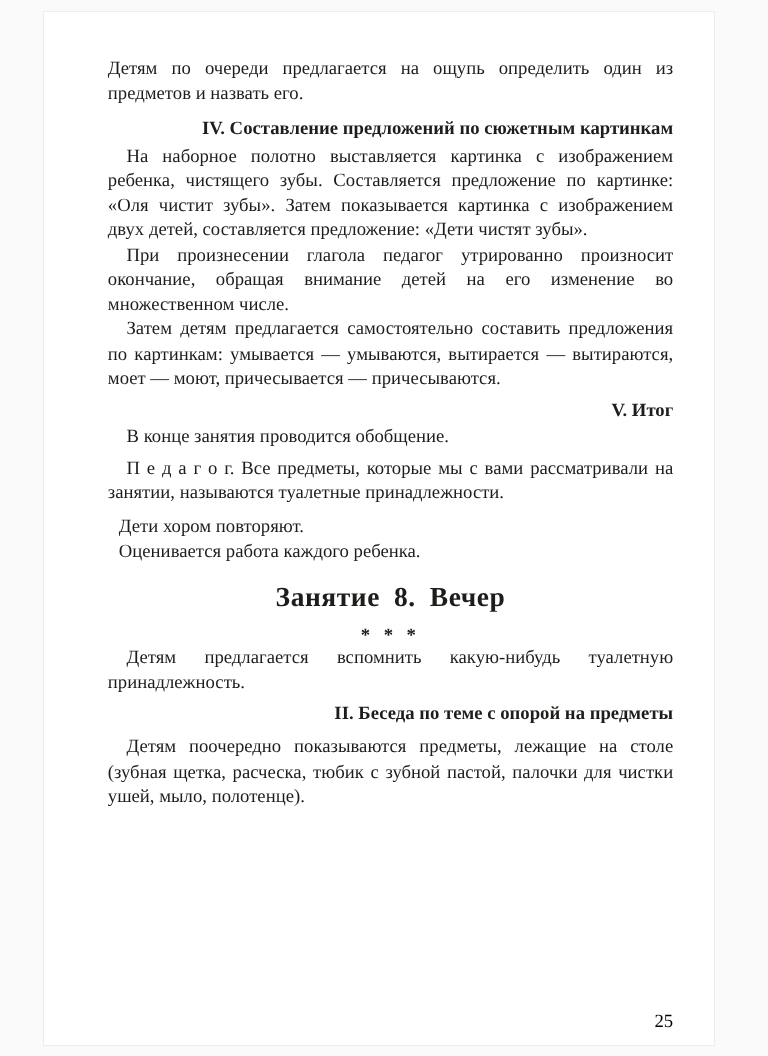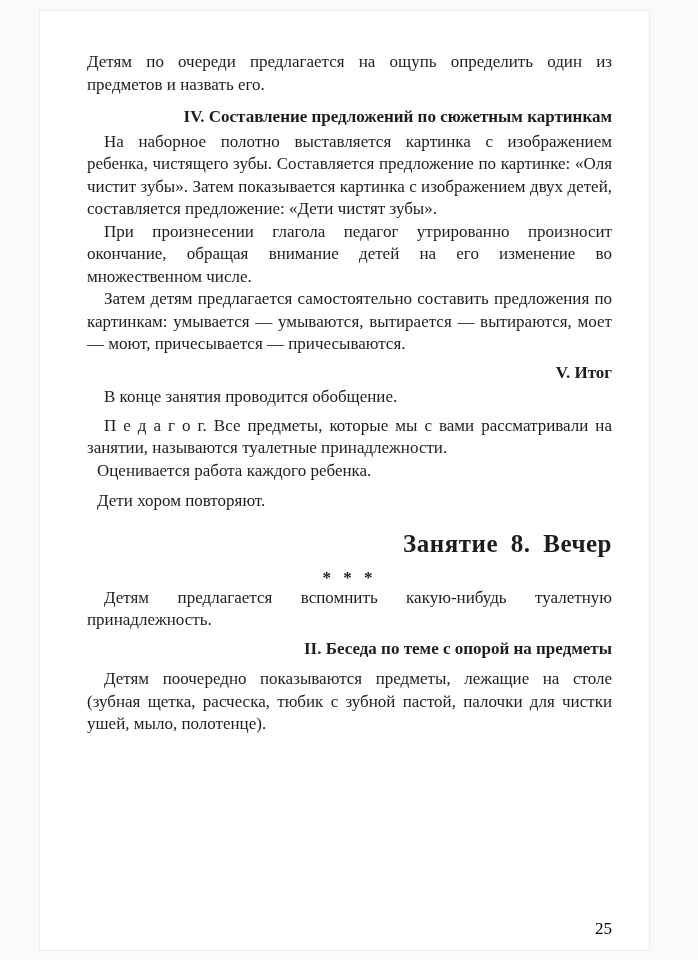--- a/index.html
+++ b/index.html
@@ -36,21 +36,21 @@
       -2px -2px 0 #e3e3e3,
        2px -2px 0 #e3e3e3,
       -2px  2px 0 #dedede,
        2px  2px 0 #d6d6d6,
        0 5px 4px rgba(120,120,120,0.35);
     z-index: 0;
     white-space: nowrap;
   }
   .content {
     position: absolute;
-    left: 0; top: 0; right: 0;
+    left: 11px; top: 0; right: 0;
     padding: 40px 37px 0 47px;
     z-index: 1;
     color: #1d1d1b;
     font-size: 17px;
     line-height: 22.5px;
   }
   p {
     margin: 0;
     text-align: justify;
   }
@@ -65,21 +65,21 @@
     text-align: right;
   }
   .h-iv { margin-top: 10px; margin-bottom: 2px; }
   .h-v  { margin-top: 6px;  margin-bottom: 2px; }
   .h-i  { margin-top: 0; }
   .h-ii { margin-top: 6px; margin-bottom: 8px; }
   .teacher-para { margin-top: 6px; }
   .stage-1 { margin-top: 8px; }
   .lesson-title {
     margin: 14px 0 8px 0;
-    text-align: right;
+    text-align: center;
     font-size: 25px;
     line-height: 34px;
     font-weight: bold;
     word-spacing: 6px;
     letter-spacing: 0.5px;
   }
   .lead-italic { font-style: italic; }
   .separator {
     margin: 0;
     height: 18px;
@@ -115,23 +115,23 @@
     <p class="indent">При произнесении глагола педагог утрированно произносит окончание, обращая внимание детей на его изменение во множественном числе.</p>
 
     <p class="indent">Затем детям предлагается самостоятельно составить предложения по картинкам: умывается — умываются, вытирается — вытираются, моет — моют, причесывается — причесываются.</p>
 
     <h3 class="h-v">V. Итог</h3>
 
     <p class="indent">В конце занятия проводится обобщение.</p>
 
     <p class="indent teacher-para"><span>П е д а г о г.</span> <span>Все предметы, которые мы с вами рассматривали на занятии, называются туалетные принадлежности.</span></p>
 
+    <p class="indent-sm stage-1">Дети хором повторяют.</p>
+
     <p class="indent-sm">Оценивается работа каждого ребенка.</p>
-
-    <p class="indent-sm stage-1">Дети хором повторяют.</p>
 
     <div class="lesson-title">Занятие 8. Вечер</div>
 
 
 
     <p class="separator">* * *</p>
 
 
     <p class="indent">Детям предлагается вспомнить какую-нибудь туалетную принадлежность.</p>
 

